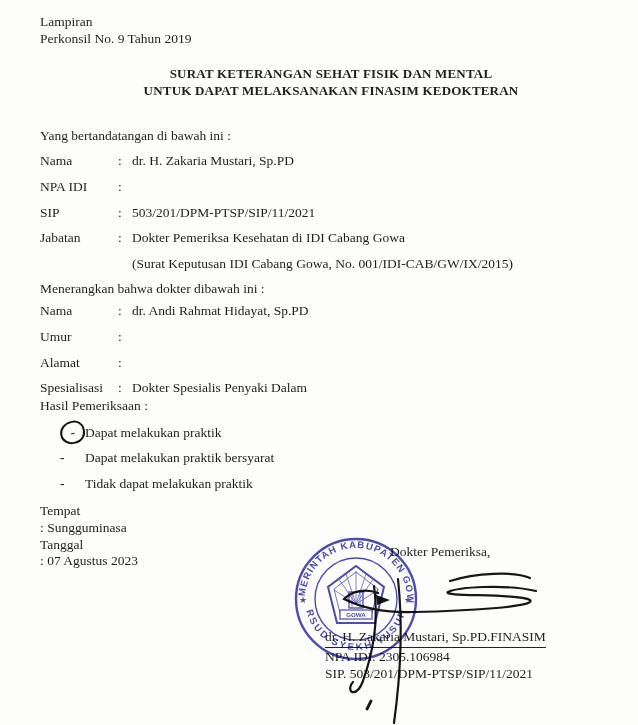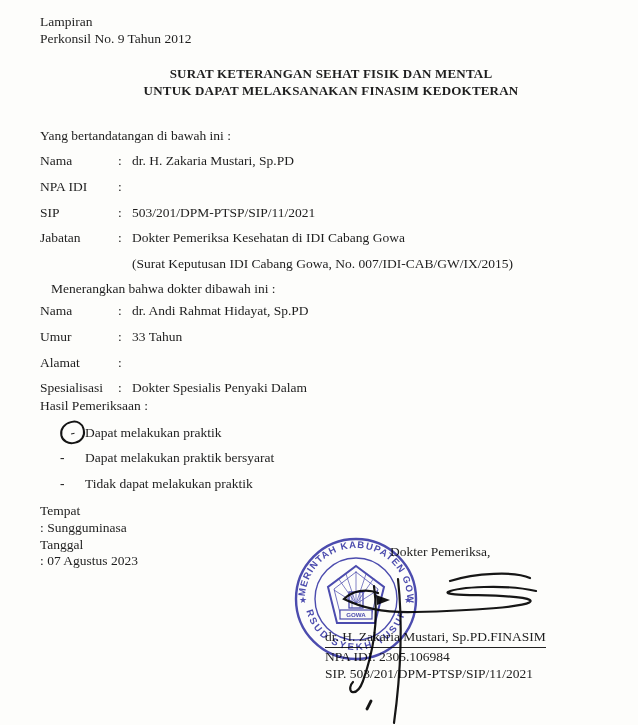--- a/index.html
+++ b/index.html
@@ -6,21 +6,21 @@
   .page{
     position:relative;width:638px;height:725px;margin:0 auto;
     background:#fdfdfb;overflow:hidden;
     font-family:"Liberation Serif","DejaVu Serif",serif;
     color:#1e1e1e;font-size:13.5px;
   }
   .abs{position:absolute;}
   .hdr{top:14px;left:40px;line-height:16.5px;}
   .title{top:66px;left:12px;width:100%;text-align:center;font-weight:bold;font-size:13px;line-height:16.5px;letter-spacing:.2px;}
   .intro1{top:128px;left:40px;}
-  .intro2{top:281px;left:40px;margin-left:11px;}
+  .intro2{top:281px;left:40px;}
   .ftable{left:40px;right:18px;}
   .t1{top:148px;}
   .t2{top:298px;}
   .frow{display:flex;line-height:25.8px;}
   .frow .lbl{width:78px;flex:none;}
   .frow .colon{width:14px;flex:none;}
   .frow .val{flex:1;}
   .result-h{top:398px;left:40px;}
   .options{top:420px;left:55px;right:18px;}
   .opt{display:flex;line-height:25.4px;align-items:center;}
@@ -40,21 +40,21 @@
   .stamp{left:291px;top:534px;z-index:2;mix-blend-mode:multiply;opacity:.92;}
   .signature{left:300px;top:550px;z-index:3;mix-blend-mode:multiply;}
 </style>
 </head>
 <body>
 
 <div class="page">
 
   <div class="abs hdr">
     <div>Lampiran</div>
-    <div>Perkonsil No. 9 Tahun 2012</div>
+    <div>Perkonsil No. 9 Tahun 2019</div>
   </div>
 
   <div class="abs title">
     <div>SURAT KETERANGAN SEHAT FISIK DAN MENTAL</div>
     <div>UNTUK DAPAT MELAKSANAKAN FINASIM KEDOKTERAN</div>
   </div>
 
   <div class="abs intro1">Yang bertandatangan di bawah ini :</div>
   <div class="abs ftable t1">
     <div class="frow">
@@ -72,35 +72,34 @@
       <span class="val">503/201/DPM-PTSP/SIP/11/2021</span>
     </div>
     <div class="frow">
       <span class="lbl">Jabatan</span>
       <span class="colon">:</span>
       <span class="val">Dokter Pemeriksa Kesehatan di IDI Cabang Gowa</span>
     </div>
     <div class="frow">
       <span class="lbl"></span>
       <span class="colon"></span>
-      <span class="val">(Surat Keputusan IDI Cabang Gowa, No. 007/IDI-CAB/GW/IX/2015)</span>
+      <span class="val">(Surat Keputusan IDI Cabang Gowa, No. 001/IDI-CAB/GW/IX/2015)</span>
     </div>
   </div>
 
   <div class="abs intro2">Menerangkan bahwa dokter dibawah ini :</div>
   <div class="abs ftable t2">
     <div class="frow">
       <span class="lbl">Nama</span>
       <span class="colon">:</span>
       <span class="val">dr. Andi Rahmat Hidayat, Sp.PD</span>
     </div>
     <div class="frow">
       <span class="lbl">Umur</span>
       <span class="colon">:</span>
-      <span class="val">33 Tahun</span>
     </div>
     <div class="frow">
       <span class="lbl">Alamat</span>
       <span class="colon">:</span>
     </div>
     <div class="frow">
       <span class="lbl">Spesialisasi</span>
       <span class="colon">:</span>
       <span class="val">Dokter Spesialis Penyaki Dalam</span>
     </div>

